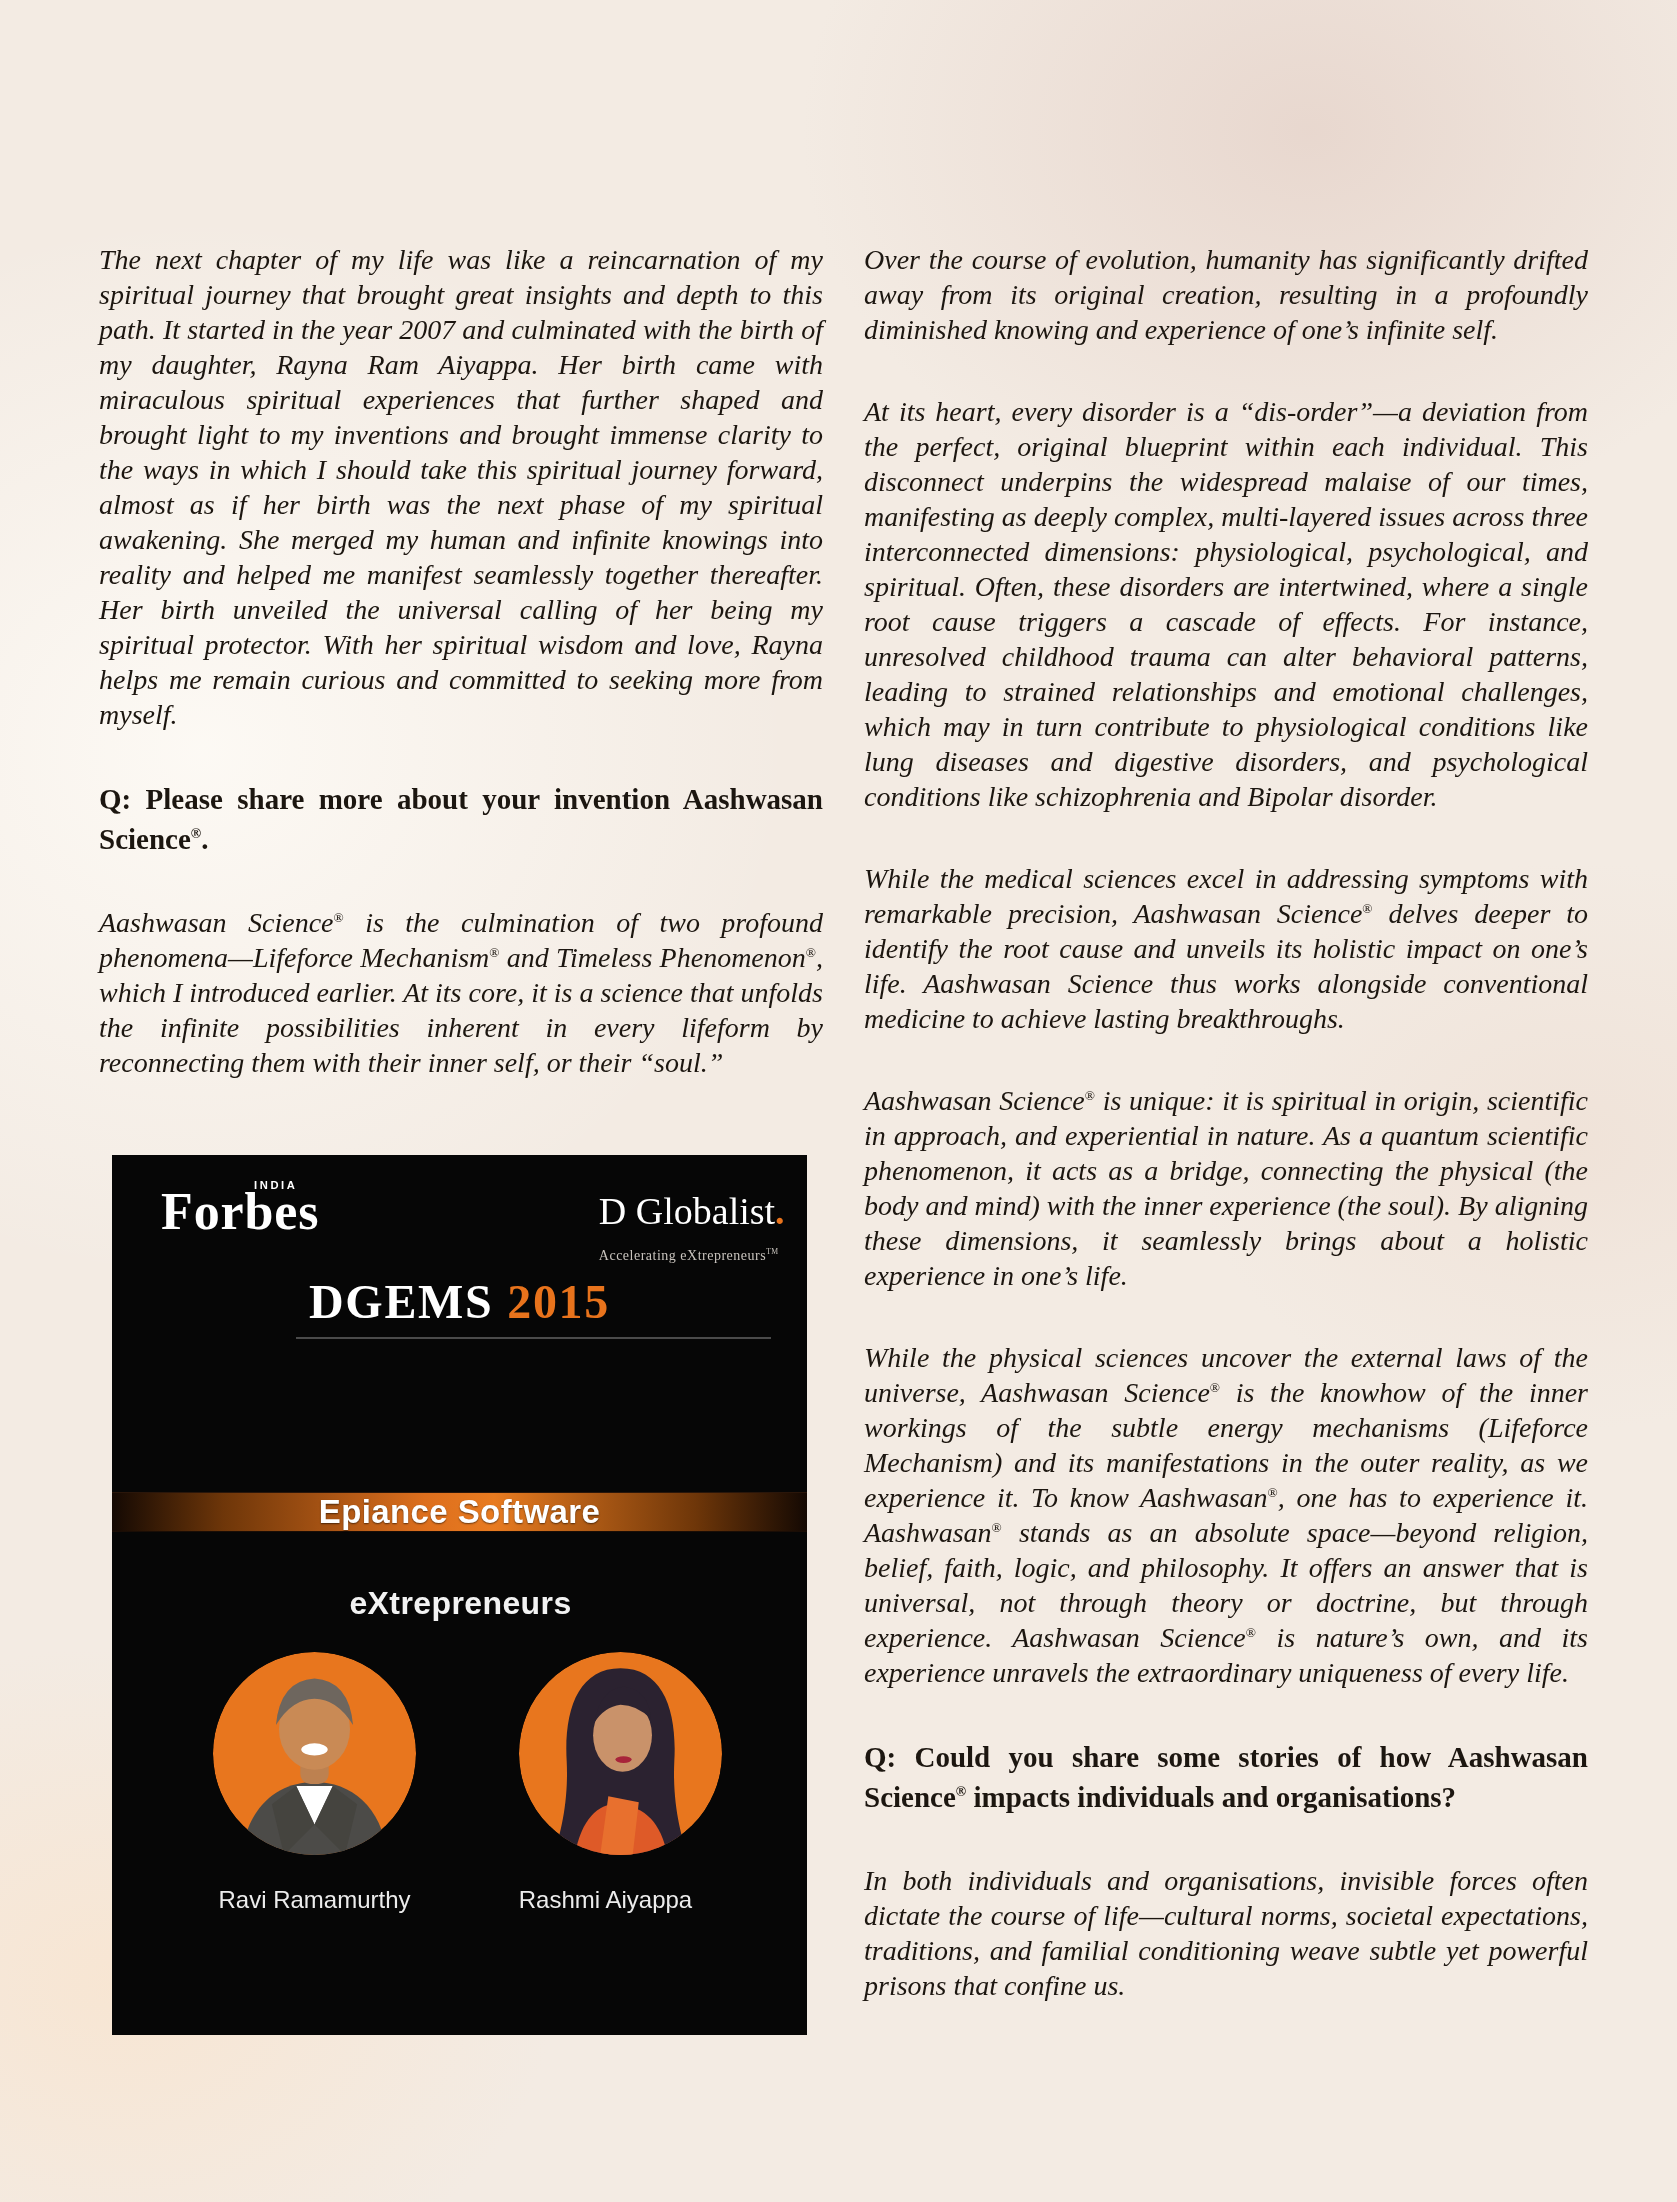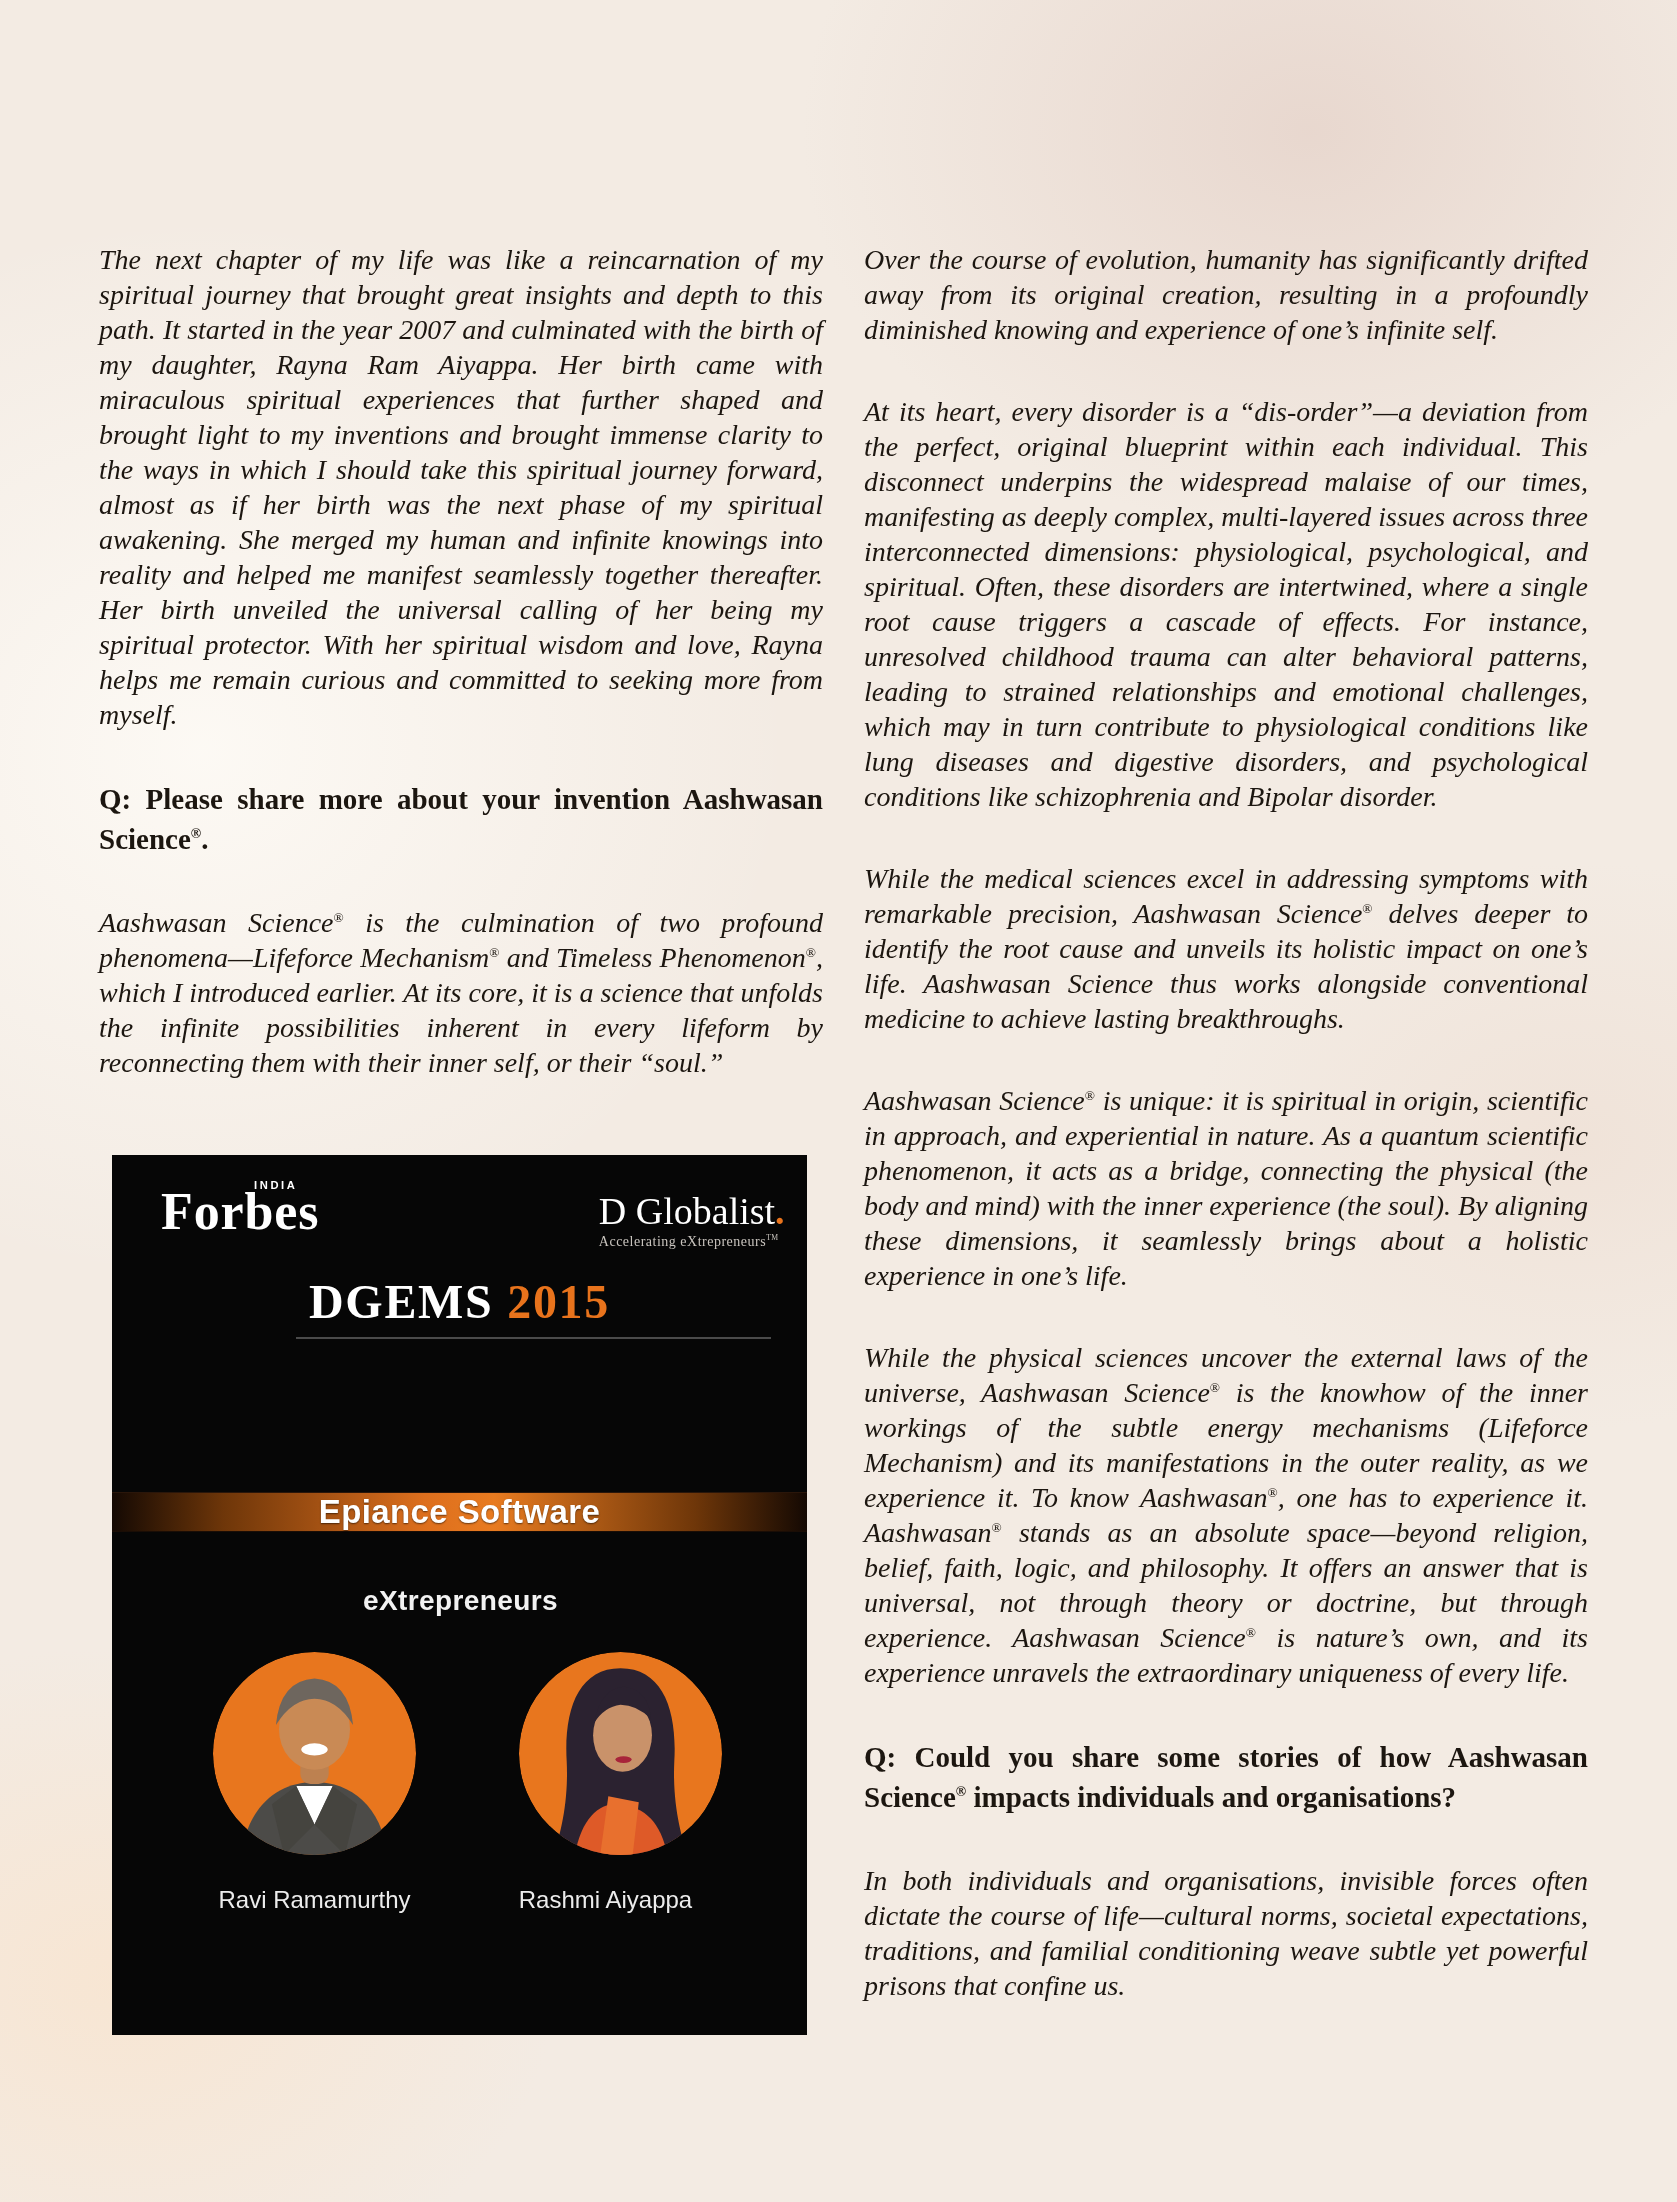--- a/index.html
+++ b/index.html
@@ -44,41 +44,41 @@
   .card-header{position:absolute;top:31px;left:49px;right:22.4px;display:flex;justify-content:space-between;align-items:flex-start;}
   .forbes{position:relative;color:#fff;}
   .forbes-name{font-family:"Liberation Serif",serif;font-weight:bold;font-size:52px;letter-spacing:0.9px;line-height:1;}
   .forbes-india{
     position:absolute;top:-6.9px;left:93px;font-size:11.2px;letter-spacing:2.6px;
     font-family:"Liberation Sans",sans-serif;font-weight:bold;color:#fff;
   }
   .dglobalist{text-align:left;margin-top:3.4px;}
   .dg-name{font-family:"Liberation Serif",serif;font-size:38px;color:#fff;line-height:1;}
   .dg-dot{font-family:"Liberation Serif",serif;font-size:38px;font-weight:bold;color:var(--accent-orange);}
-  .dg-tagline{font-size:14px;color:#C9C4BE;letter-spacing:0.5px;margin-top:0;font-family:"Liberation Serif",serif;}
+  .dg-tagline{font-size:14px;color:#C9C4BE;letter-spacing:0.5px;margin-top:14px;font-family:"Liberation Serif",serif;}
   .dg-tm{font-size:7.7px;vertical-align:super;color:#C9C4BE;}
   .dgems{position:absolute;top:119px;left:0;right:0;text-align:center;
     font-family:"Liberation Serif",serif;font-weight:bold;font-size:48px;letter-spacing:1.7px;color:#fff;}
   .dgems-year{color:var(--accent-orange);}
   .divider{position:absolute;top:182px;left:184px;width:475px;height:1.7px;background:#4A4A4A;}
   .badge-row{position:absolute;top:200px;left:163px;display:flex;align-items:center;}
   .num200{
     font-family:"Liberation Sans",sans-serif;font-weight:bold;font-size:129px;line-height:95px;
     letter-spacing:6.9px;color:transparent;-webkit-text-stroke:3px var(--accent-orange);
   }
   .badge-text{margin-left:36px;font-size:22.4px;line-height:27px;color:var(--card-text-light);font-weight:500;}
   .badge-orange{color:var(--accent-orange);}
   .company-bar{
     position:absolute;top:337px;left:0;width:100%;height:40px;
     display:flex;align-items:center;justify-content:center;
     background:linear-gradient(90deg,#140903 0%,#6E3609 16%,#DD6F1E 45%,#E87B20 55%,#6E3609 84%,#140903 100%);
     border-top:1.7px solid #2a160a;border-bottom:1.7px solid #1a0d05;
   }
   .company-bar span{color:#fff;font-weight:bold;font-size:33px;letter-spacing:0.4px;text-shadow:0 0.9px 1.7px rgba(0,0,0,.55);}
-  .xtre{position:absolute;top:430px;left:2px;right:0;text-align:center;color:#F2F2F2;font-weight:bold;font-size:28px;letter-spacing:0.4px;}
+  .xtre{position:absolute;top:430px;left:2px;right:0;text-align:center;color:#F2F2F2;font-weight:bold;font-size:32px;letter-spacing:0.4px;}
   .portrait{position:absolute;top:497px;width:203px;height:203px;border-radius:50%;overflow:hidden;}
   .portrait svg{display:block;width:100%;height:100%;}
   .portrait-left{left:101px;}
   .portrait-right{left:407px;}
   .person-name{position:absolute;top:731px;width:241px;text-align:center;color:#ECECEC;font-size:24px;font-weight:500;}
   .name-left{left:82px;}
   .name-right{left:373px;}
 </style>
 </head>
 <body>

